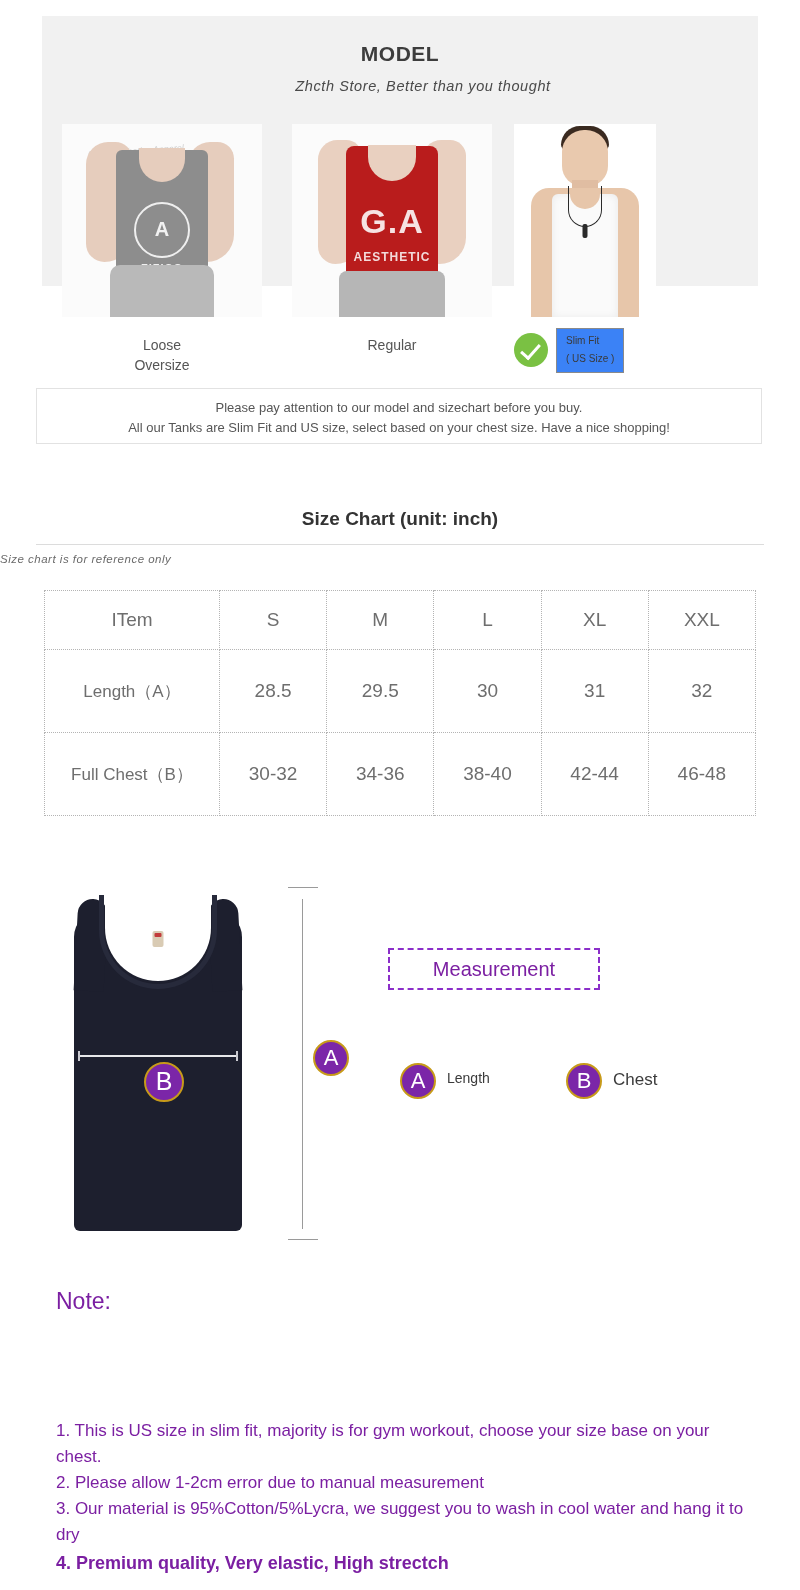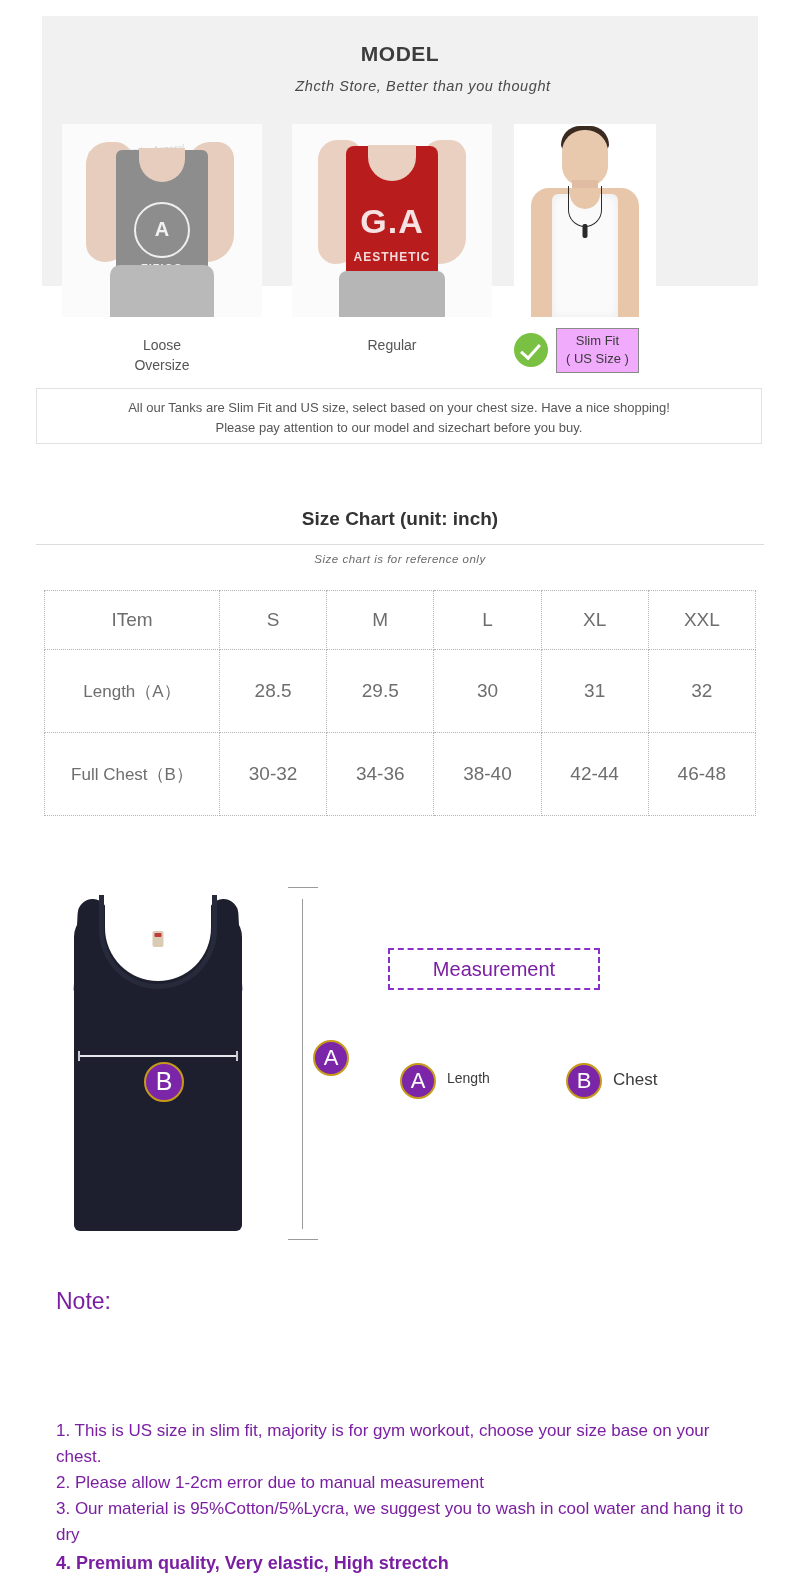--- a/index.html
+++ b/index.html
@@ -189,24 +189,24 @@
     content:"";
     position:absolute;
     left: 11px; top: 7px;
     width: 8px; height: 16px;
     border: solid #ffffff;
     border-width: 0 3.4px 3.4px 0;
     transform: rotate(42deg);
   }
   .slimfit-box {
     border: 1px solid #8a8a8a;
-    background: #f0abfc;
+    background: #3b82f6;
     padding: 3px 9px 4px 9px;
-    text-align: center;
-    font-size: 13px;
+    text-align: left;
+    font-size: 10px;
     color: #3a3a3a;
     line-height: 18px;
   }
 
   
   .notice {
     position: absolute;
     left: 36px;
     top: 388px;
     width: 726px;
@@ -235,21 +235,20 @@
     position: absolute;
     left: 36px; top: 544px;
     width: 728px;
     height: 1px;
     background: #dcdcdc;
   }
   .chart-sub {
     position: absolute;
     left: 0; top: 553px;
     width: 800px;
-    text-align: center;
     font-size: 11.5px;
     font-style: italic;
     color: #6a6a6a;
     letter-spacing: 0.5px;
   }
 
   table.size-table {
     position: absolute;
     left: 44px;
     top: 590px;
@@ -537,22 +536,22 @@
   <div class="slimfit-wrap">
     <div class="check-circle"></div>
     <div class="slimfit-box">
       <div>Slim Fit</div>
       <div>( US Size )</div>
     </div>
   </div>
 </div>
 
 <div class="notice">
+  <div>Please pay attention to our model and sizechart before you buy.</div>
   <div>All our Tanks are Slim Fit and US size, select based on your chest size. Have a nice shopping!</div>
-  <div>Please pay attention to our model and sizechart before you buy.</div>
 </div>
 
 <div class="chart-title">Size Chart (unit: inch)</div>
 <div class="chart-rule"></div>
 <div class="chart-sub">Size chart is for reference only</div>
 
 <table class="size-table">
   <colgroup>
     <col class="first">
     <col>

